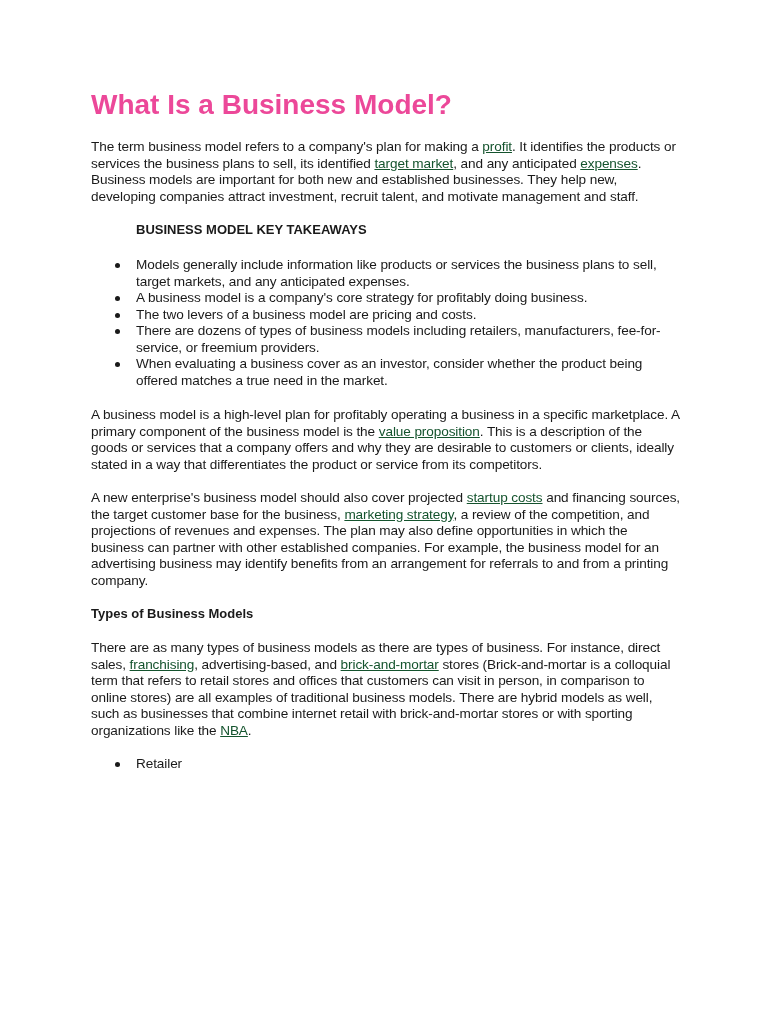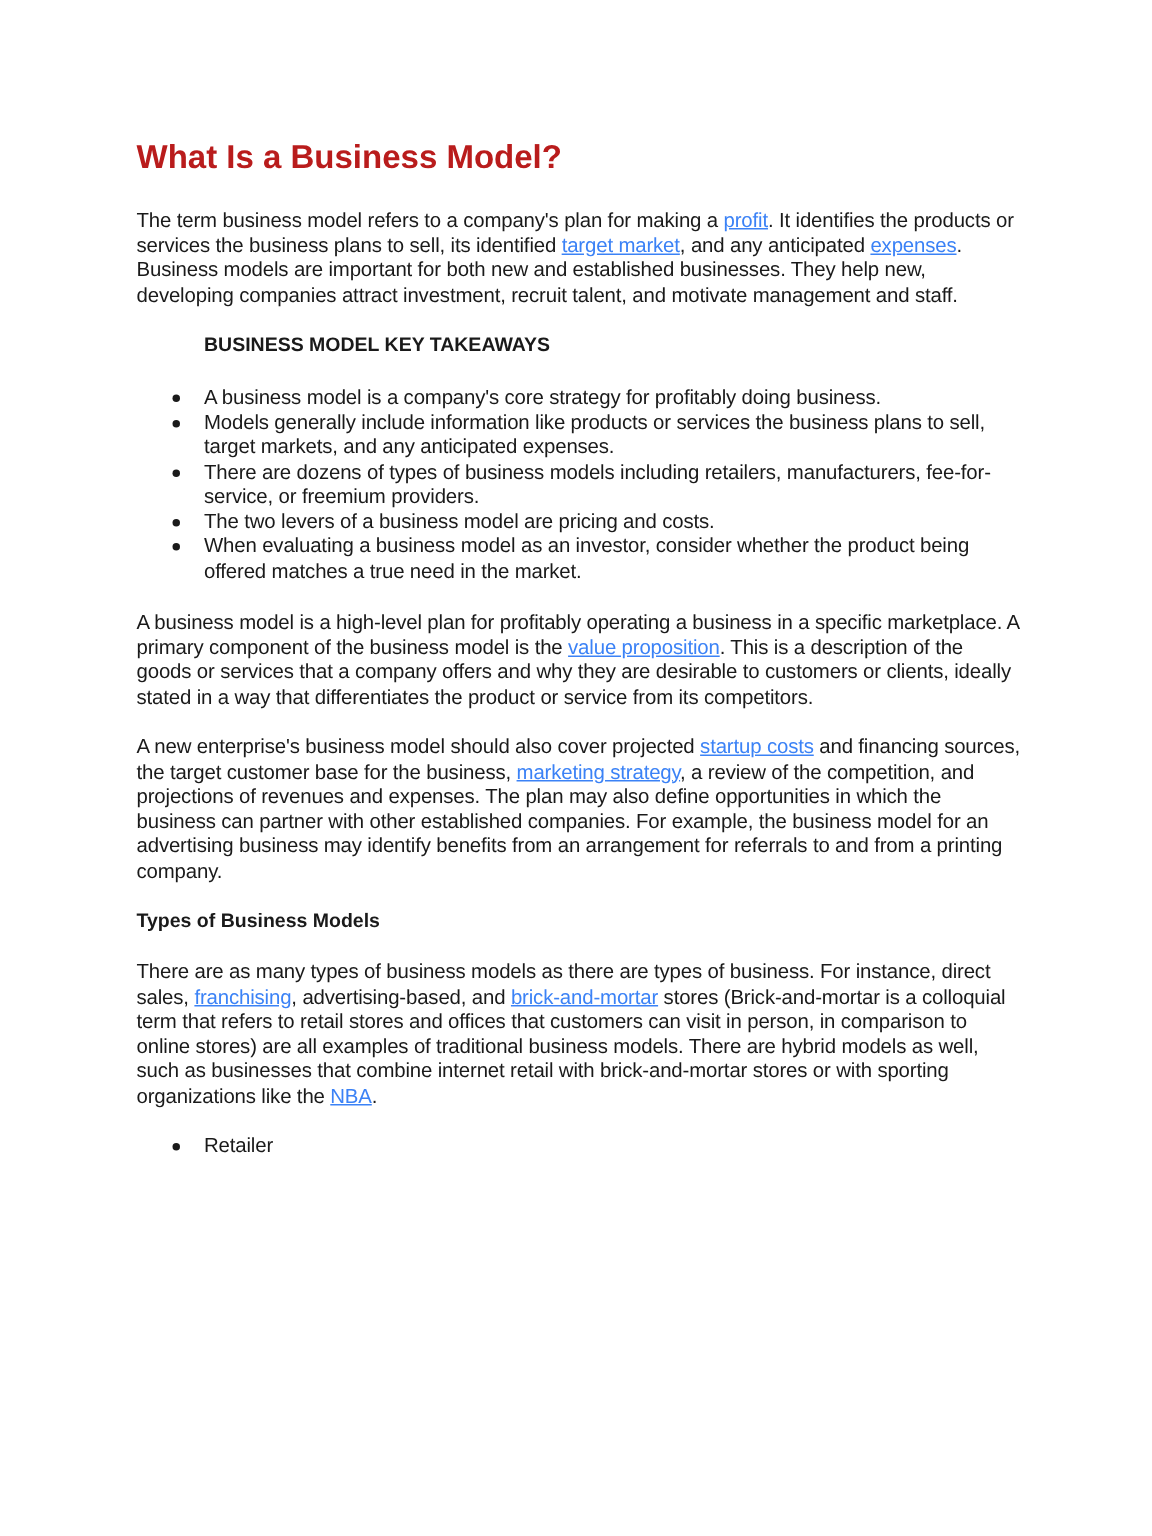--- a/index.html
+++ b/index.html
@@ -16,34 +16,34 @@
       color: #1a1a1a;
     }
     .page {
       position: absolute;
       left: 91px;
       top: 90px;
       width: 590px;
     }
     h1 {
       font-family: "Liberation Sans", sans-serif;
-      font-size: 22px;
+      font-size: 28px;
       font-weight: bold;
       margin: 0 0 19px 0;
       line-height: 30px;
-      color: #b91c1c;
+      color: #ec4899;
     }
     p {
       font-size: 13.6px;
       line-height: 16.5px;
       margin: 0 0 17px 0;
       letter-spacing: -0.1px;
     }
     a {
-      color: #3b82f6;
+      color: #14532d;
       text-decoration: underline;
     }
     .kt-title {
       font-size: 13px;
       font-weight: bold;
       margin: 0 0 19px 0;
       line-height: 16px;
       padding-left: 45px;
     }
     .h3 {
@@ -83,25 +83,25 @@
 
 <div class="page">
 
   <h1>What Is a Business Model?</h1>
 
   <p><span>The term business model refers to a company's plan for making a </span><a>profit</a><span>. It identifies the products or services the business plans to sell, its identified </span><a>target market</a><span>, and any anticipated </span><a>expenses</a><span>. Business models are important for both new and established businesses. They help new, developing companies attract investment, recruit talent, and motivate management and staff.</span></p>
 
   <div class="kt-title">BUSINESS MODEL KEY TAKEAWAYS</div>
 
   <ul>
+    <li>Models generally include information like products or services the business plans to sell, target markets, and any anticipated expenses.</li>
     <li>A business model is a company's core strategy for profitably doing business.</li>
-    <li>Models generally include information like products or services the business plans to sell, target markets, and any anticipated expenses.</li>
+    <li>The two levers of a business model are pricing and costs.</li>
     <li>There are dozens of types of business models including retailers, manufacturers, fee-for-service, or freemium providers.</li>
-    <li>The two levers of a business model are pricing and costs.</li>
-    <li>When evaluating a business model as an investor, consider whether the product being offered matches a true need in the market.</li>
+    <li>When evaluating a business cover as an investor, consider whether the product being offered matches a true need in the market.</li>
   </ul>
 
 
   <p><span>A business model is a high-level plan for profitably operating a business in a specific marketplace. A primary component of the business model is the </span><a>value proposition</a><span>. This is a description of the goods or services that a company offers and why they are desirable to customers or clients, ideally stated in a way that differentiates the product or service from its competitors.</span></p>
 
   <p><span>A new enterprise's business model should also cover projected </span><a>startup costs</a><span> and financing sources, the target customer base for the business, </span><a>marketing strategy</a><span>, a review of the competition, and projections of revenues and expenses. The plan may also define opportunities in which the business can partner with other established companies. For example, the business model for an advertising business may identify benefits from an arrangement for referrals to and from a printing company.</span></p>
 
   <div class="h3">Types of Business Models</div>
 
   <p><span>There are as many types of business models as there are types of business. For instance, direct sales, </span><a>franchising</a><span>, advertising-based, and </span><a>brick-and-mortar</a><span> stores (Brick-and-mortar is a colloquial term that refers to retail stores and offices that customers can visit in person, in comparison to online stores) are all examples of traditional business models. There are hybrid models as well, such as businesses that combine internet retail with brick-and-mortar stores or with sporting organizations like the </span><a>NBA</a><span>.</span></p>

